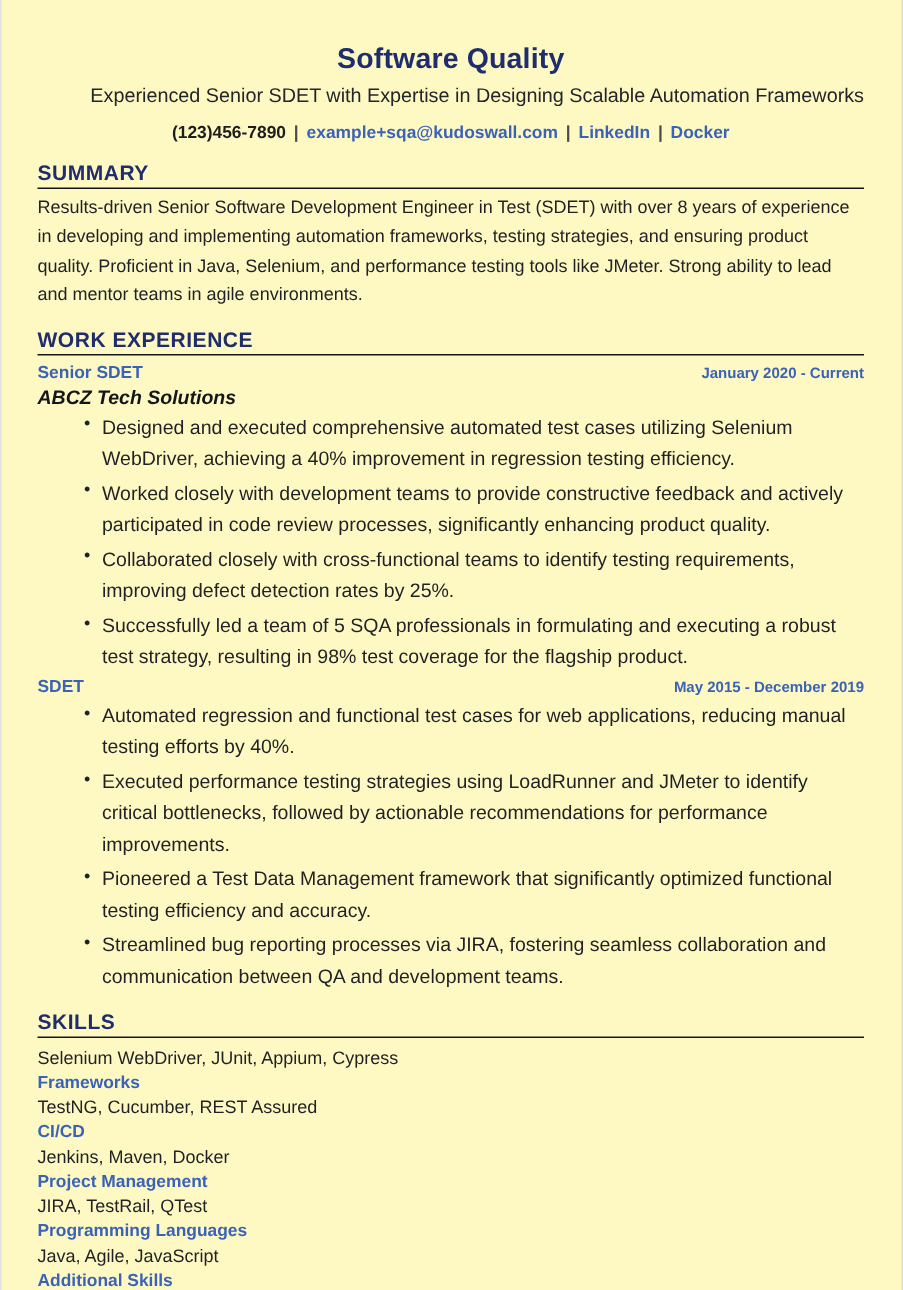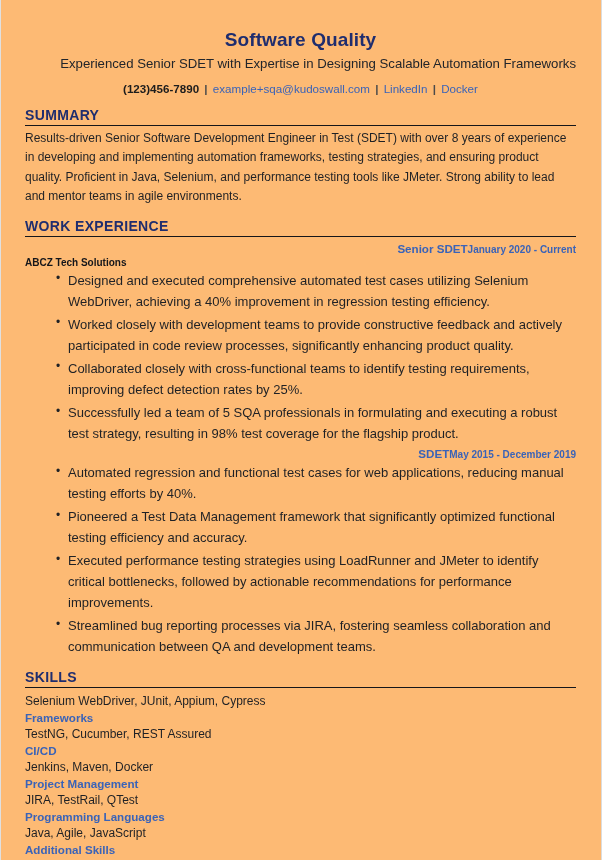--- a/index.html
+++ b/index.html
@@ -8,21 +8,21 @@
     background: #ffffff;
   }
   body {
     font-family: "Liberation Sans", sans-serif;
     color: #1a1a1a;
   }
   .page {
     position: relative;
     width: 602px;
     height: 860px;
-    background: #fdba74;
+    background: #fef9c3;
     border-left: 1px solid #e0e0e0;
     border-right: 1px solid #dcdcdc;
     box-sizing: border-box;
     overflow: hidden;
   }
   .inner {
     padding: 0 25px 0 24px;
   }
 
   
@@ -51,21 +51,21 @@
     color: #1d1d1d;
     line-height: 1.3;
   }
   .hdr-contact .sep {
     color: #4a4a4a;
     font-weight: bold;
     padding: 0 2px;
   }
   .hdr-contact .lnk {
     color: #3a63b8;
-    font-weight: normal;
+    font-weight: bold;
     text-decoration: none;
   }
 
   
   .section {
     margin-top: 11px;
   }
   .section-title {
     font-size: 14px;
     font-weight: bold;
@@ -87,38 +87,39 @@
   
   .job {
     margin-top: 2px;
   }
   .job + .job {
     margin-top: 3px;
   }
   .job-row {
     display: flex;
     align-items: baseline;
-    justify-content: flex-end;
+    justify-content: space-between;
   }
   .job-title {
     font-size: 11.6px;
     font-weight: bold;
     color: #3a63b8;
   }
   .job-dates {
     font-size: 10px;
     font-weight: bold;
     color: #3a63b8;
     white-space: nowrap;
   }
   .job-company {
-    font-size: 10px;
+    font-size: 13px;
     font-weight: bold;
     color: #15161a;
     margin-top: 2px;
+    font-style: italic;
   }
   ul.bullets {
     margin: 2px 0 0 0;
     padding-left: 31px;
     list-style: none;
   }
   ul.bullets li {
     font-size: 13px;
     line-height: 1.62;
     color: #1f2125;
@@ -194,22 +195,22 @@
           </ul>
         </div>
 
         <div class="job">
           <div class="job-row">
             <div class="job-title">SDET</div>
             <div class="job-dates">May 2015 - December 2019</div>
           </div>
           <ul class="bullets">
             <li>Automated regression and functional test cases for web applications, reducing manual testing efforts by 40%.</li>
+            <li>Executed performance testing strategies using LoadRunner and JMeter to identify critical bottlenecks, followed by actionable recommendations for performance improvements.</li>
             <li>Pioneered a Test Data Management framework that significantly optimized functional testing efficiency and accuracy.</li>
-            <li>Executed performance testing strategies using LoadRunner and JMeter to identify critical bottlenecks, followed by actionable recommendations for performance improvements.</li>
             <li>Streamlined bug reporting processes via JIRA, fostering seamless collaboration and communication between QA and development teams.</li>
           </ul>
         </div>
 
       </div>
     </div>
 
     <div class="section">
       <div class="section-title">SKILLS</div>
       <div class="section-body">

